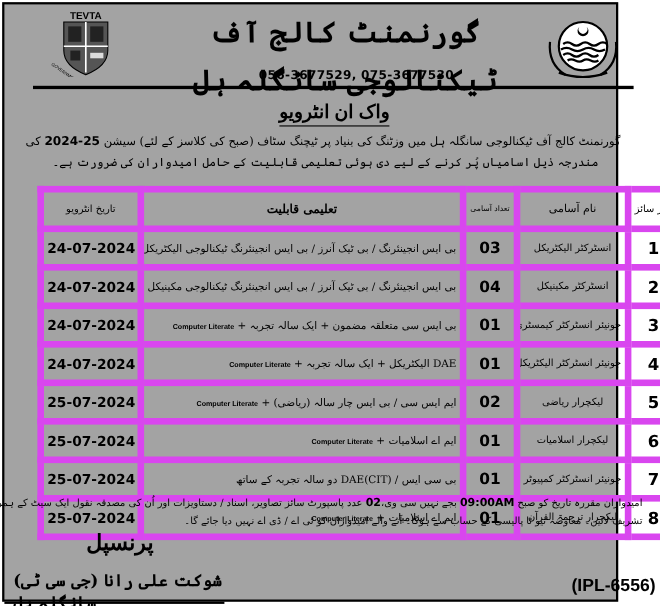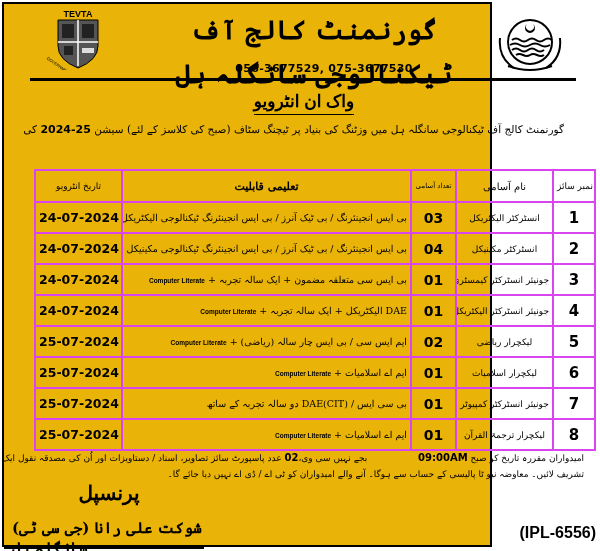--- a/index.html
+++ b/index.html
@@ -1,22 +1,22 @@
 <!DOCTYPE html>
 <html><head>
   <meta charset="utf-8">
   <style>
     html, body { margin: 0; padding: 0; background: #ffffff; }
     body {
       width: 600px; height: 551px; position: relative; overflow: hidden;
       font-family: "DejaVu Sans", sans-serif; color: #000;
     }
     .page {
-      position: absolute; left: 2px; top: 2px; width: 490px; height: 545px;
-      border: 2px solid #000; box-sizing: border-box; background: #eab308;
+      position: absolute; left: 2px; top: 2px; width: 560px; height: 545px;
+      border: 2px solid #000; box-sizing: border-box; background: #a3a3a3;
     }
     .rtl { direction: rtl; }
     
     .logo-left {
       position: absolute; left: 38px; top: 4px; width: 72px; height: 62px;
     }
     .logo-right {
       position: absolute; left: 490px; top: 12px; width: 72px; height: 58px;
     }
     .title-urdu {
@@ -48,21 +48,21 @@
     }
     .intro1 { top: 118px; }
     .intro2 { top: 137px; left: 60px; width: 480px; }
     .intro1 b { font-family: "DejaVu Sans", sans-serif; font-size: 11px; margin-top: 45px; }
     
     table.jobs {
       position: absolute; left: 30px; top: 165px; width: 550px;
       border-collapse: collapse; table-layout: fixed;
     }
     table.jobs td, table.jobs th {
-      border: 2px solid #d946ef; padding: 0 3px; height: 29px; vertical-align: middle; overflow: hidden;
+      border: 6px solid #d946ef; padding: 0 3px; height: 29px; vertical-align: middle; overflow: hidden;
       white-space: nowrap;
     }
     table.jobs th {
       font-family: "DejaVu Serif", serif; font-weight: normal; font-size: 9px; height: 30px; text-align: center;
     }
     .c-date { width: 79px; text-align: center; font-weight: bold; font-size: 12.5px; font-family: "DejaVu Sans", sans-serif; }
     .c-qual { width: 281px; text-align: right; font-family: "DejaVu Serif", serif; font-size: 9.5px; direction: rtl; }
     .c-count { width: 37px; text-align: center; font-weight: bold; font-size: 14px; font-family: "DejaVu Sans", sans-serif; }
     .c-post { width: 89px; text-align: center; font-family: "DejaVu Serif", serif; font-size: 9px; direction: rtl; }
     .c-sr { width: 34px; text-align: center; font-weight: bold; font-size: 15px; font-family: "DejaVu Sans", sans-serif; }
@@ -126,20 +126,21 @@
   <div class="header-rule"></div>
 
   <div class="walkin rtl">واک ان انٹرویو</div>
   <div class="walkin-underline"></div>
 
   <div class="intro1 rtl">
     <span>گورنمنٹ کالج آف ٹیکنالوجی سانگلہ ہل میں وزٹنگ کی بنیاد پر ٹیچنگ سٹاف (صبح کی کلاسز کے لئے) سیشن</span>
     <b style="unicode-bidi: embed; direction: ltr;">2024-25</b>
     <span>کی</span>
   </div>
+  <div class="intro2 rtl">مندرجہ ذیل اسامیاں پُر کرنے کے لیے دی ہوئی تعلیمی قابلیت کے حامل امیدواران کی ضرورت ہے۔</div>
 
   <table class="jobs">
     <tbody>
         <tr>
       <th class="c-date" style="font-weight:normal;font-family:'DejaVu Serif',serif;font-size:9px;">تاریخ انٹرویو</th>
       <th class="c-qual" style="text-align:center;font-weight:bold;font-size:11px;">تعلیمی قابلیت</th>
       <th class="c-count" style="font-weight:normal;font-family:'DejaVu Serif',serif;font-size:7px;">تعداد آسامی</th>
       <th class="c-post" style="font-size:10px;">نام آسامی</th>
       <th class="c-sr" style="font-weight:normal;font-family:'DejaVu Serif',serif;font-size:9px;">نمبر سائز</th>
     </tr>
@@ -197,21 +198,21 @@
       <td class="c-qual"><span>ایم اے اسلامیات +</span> <span class="cl">Computer Literate</span></td>
       <td class="c-count">01</td>
       <td class="c-post">لیکچرار ترجمۃ القرآن</td>
       <td class="c-sr">8</td>
     </tr>
   </tbody>
     </table>
 
   <div class="foot1 rtl">
     <span>امیدواران مقررہ تاریخ کو صبح</span>
-    <b style="unicode-bidi: embed; direction: ltr; margin-left: 48px;">09:00AM</b>
+    <b style="unicode-bidi: embed; direction: ltr;">09:00AM</b>
     <span>بجے نہیں سی وی،</span><b style="unicode-bidi: embed; direction: ltr;">02</b>
     <span>عدد پاسپورٹ سائز تصاویر، اسناد / دستاویزات اور اُن کی مصدقہ نقول ایک سیٹ کے ہمراہ کالج</span>
   </div>
   <div class="foot2 rtl">تشریف لائیں۔ معاوضہ نیو ٹا پالیسی کے حساب سے ہوگا۔ آنے والے امیدواران کو ٹی اے / ڈی اے نہیں دیا جائے گا۔</div>
 
   <div class="principal rtl">پرنسپل</div>
   <div class="principal-name">شوکت علی رانا (جی سی ٹی) سانگلہ ہل</div>
   <div class="ipl">(IPL-6556)</div>
   <div class="bottom-rule"></div>
 </div>

